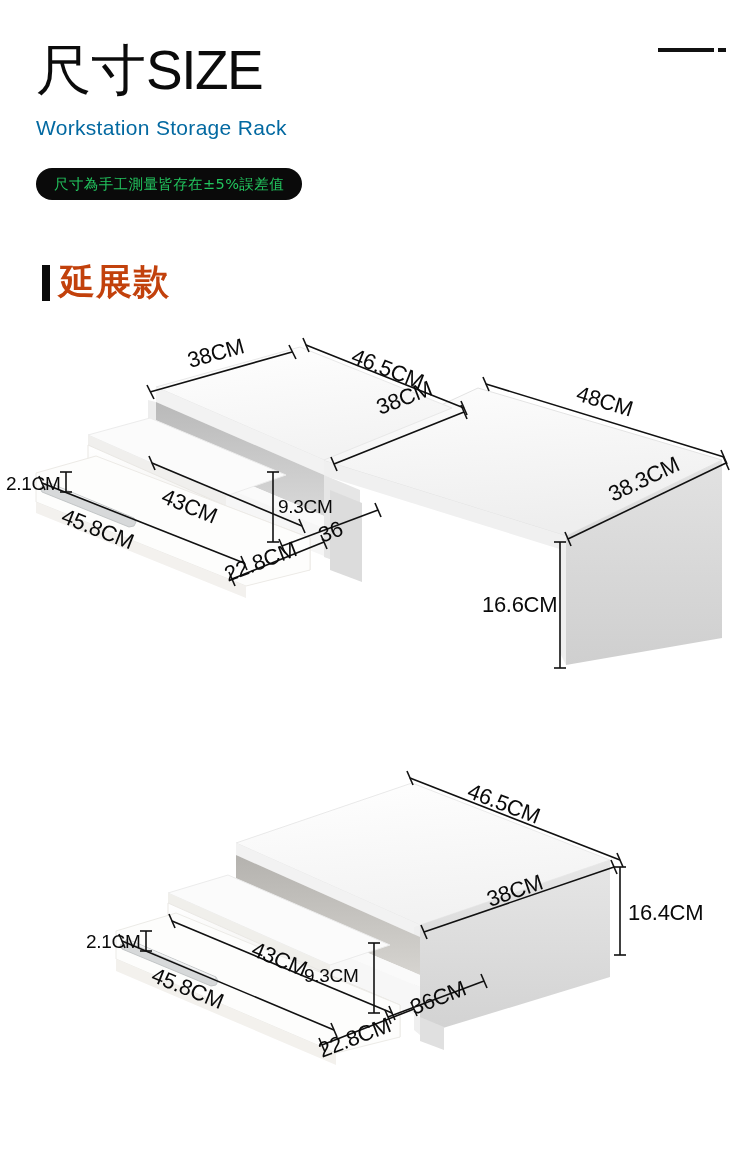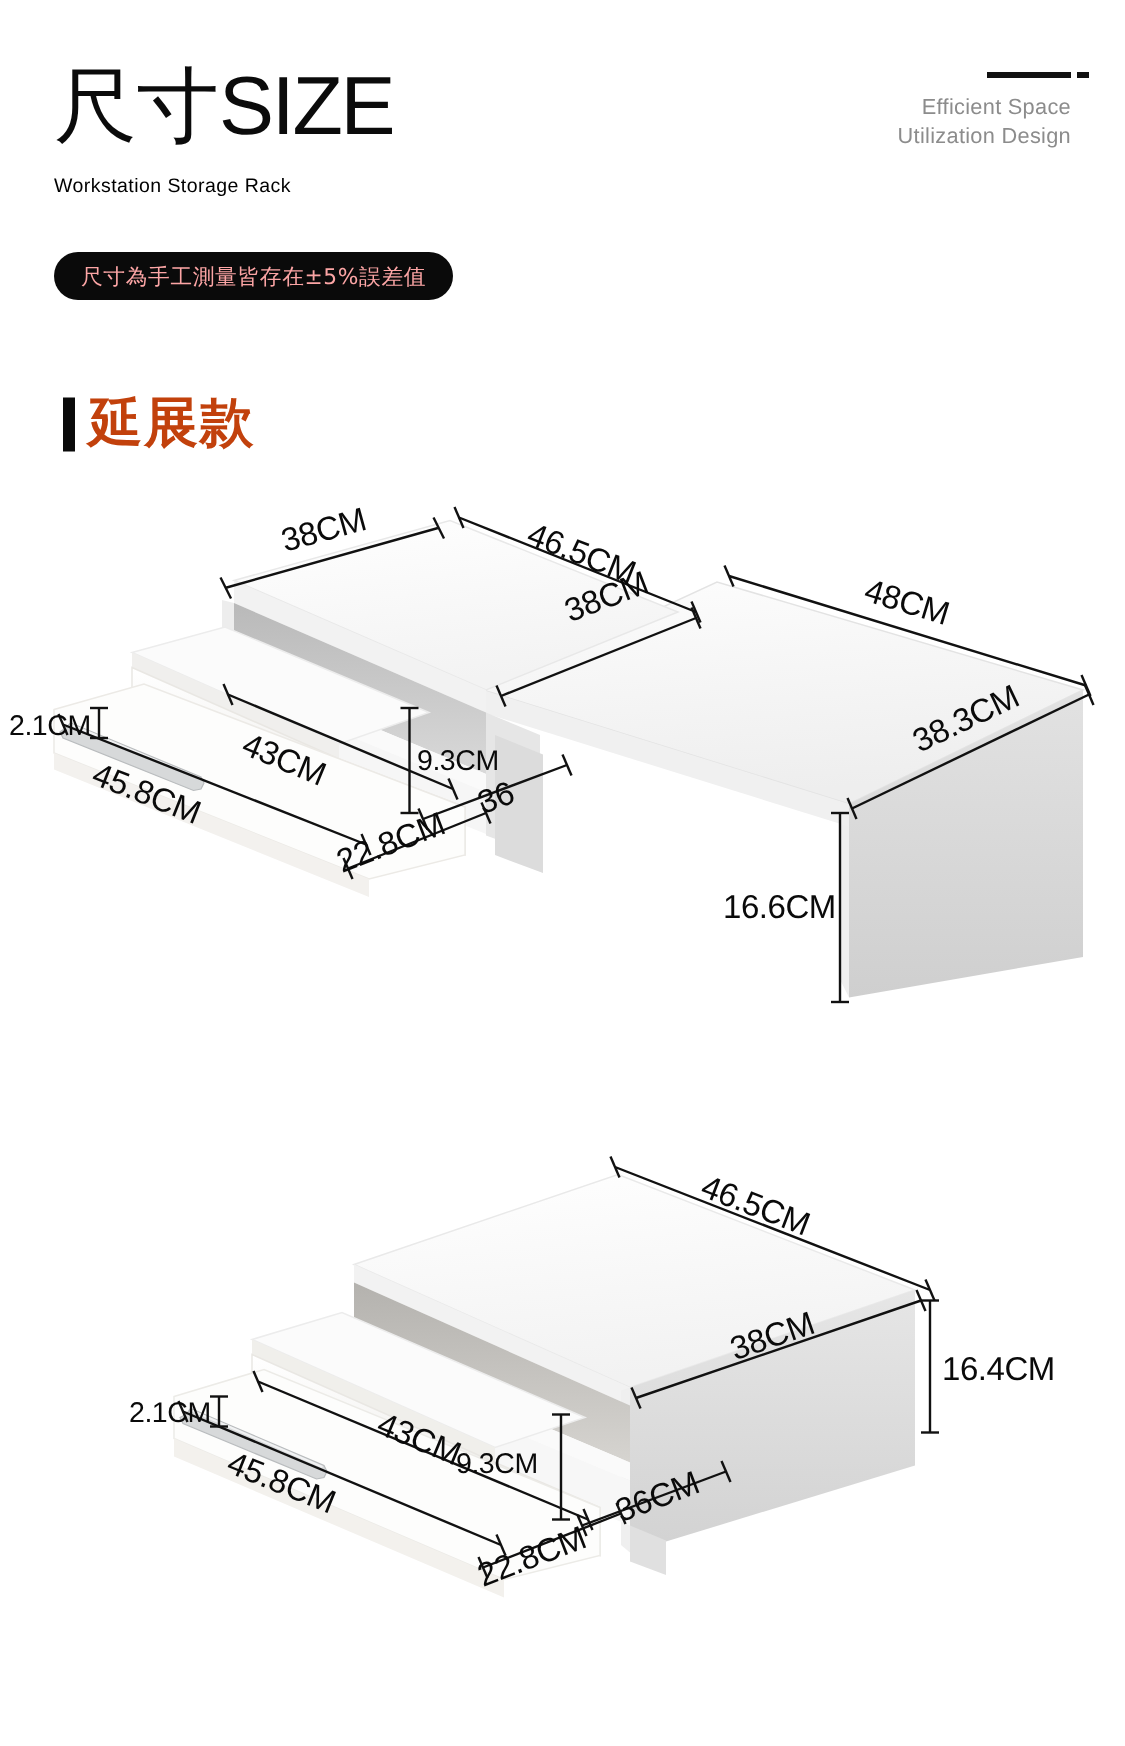--- a/index.html
+++ b/index.html
@@ -21,26 +21,26 @@
   .title-zh-en {
     position:absolute; left:36px; top:40px;
     font-size:55px; line-height:60px;
     font-weight:400; letter-spacing:-1px;
     color:#0b0b0b; white-space:nowrap;
   }
   .title-zh-en .zh { font-family:"DejaVu Sans","Liberation Sans",sans-serif; letter-spacing:0px; }
   .title-zh-en .en { font-family:"Liberation Sans",sans-serif; letter-spacing:-1.5px; }
   .subtitle {
     position:absolute; left:36px; top:116px;
-    font-size:13px; color:#000000; letter-spacing:.3px; white-space:nowrap;
+    font-size:21px; color:#0369a1; letter-spacing:.3px; white-space:nowrap;
   }
   .note-pill {
     position:absolute; left:36px; top:168px;
     height:23px; padding:16px 18px;
-    background:#0a0a0a; color:#fca5a5;
+    background:#0a0a0a; color:#22c55e;
     border-radius:18px;
     display:flex; align-items:center; justify-content:center;
     font-size:14.5px; letter-spacing:.4px;
     font-family:"DejaVu Sans","Liberation Sans",sans-serif;
     white-space:nowrap;
   }
   .tagline {
     position:absolute; right:36px; top:63px;
     text-align:right; font-size:14.5px; line-height:19px;
     color:#8c8c8c; letter-spacing:.2px; white-space:nowrap;
@@ -89,24 +89,20 @@
 
     <div class="title-zh-en">
       <span class="zh">尺寸</span><span class="en">SIZE</span>
     </div>
 
     <div class="subtitle">Workstation Storage Rack</div>
 
     <div class="note-pill">尺寸為手工測量皆存在±5%誤差值</div>
 
     <div class="tagline-rule"></div>
-    <div class="tagline">
-      <div>Efficient Space</div>
-      <div>Utilization Design</div>
-    </div>
   </div>
 
   <div class="sect-head" id="sect-1">
     <span class="bar"></span>
     <span>延展款</span>
   </div>
 
   <div class="diagram" id="diagram-1">
     <svg viewBox="0 0 750 370" xmlns="http://www.w3.org/2000/svg">
       <defs>

